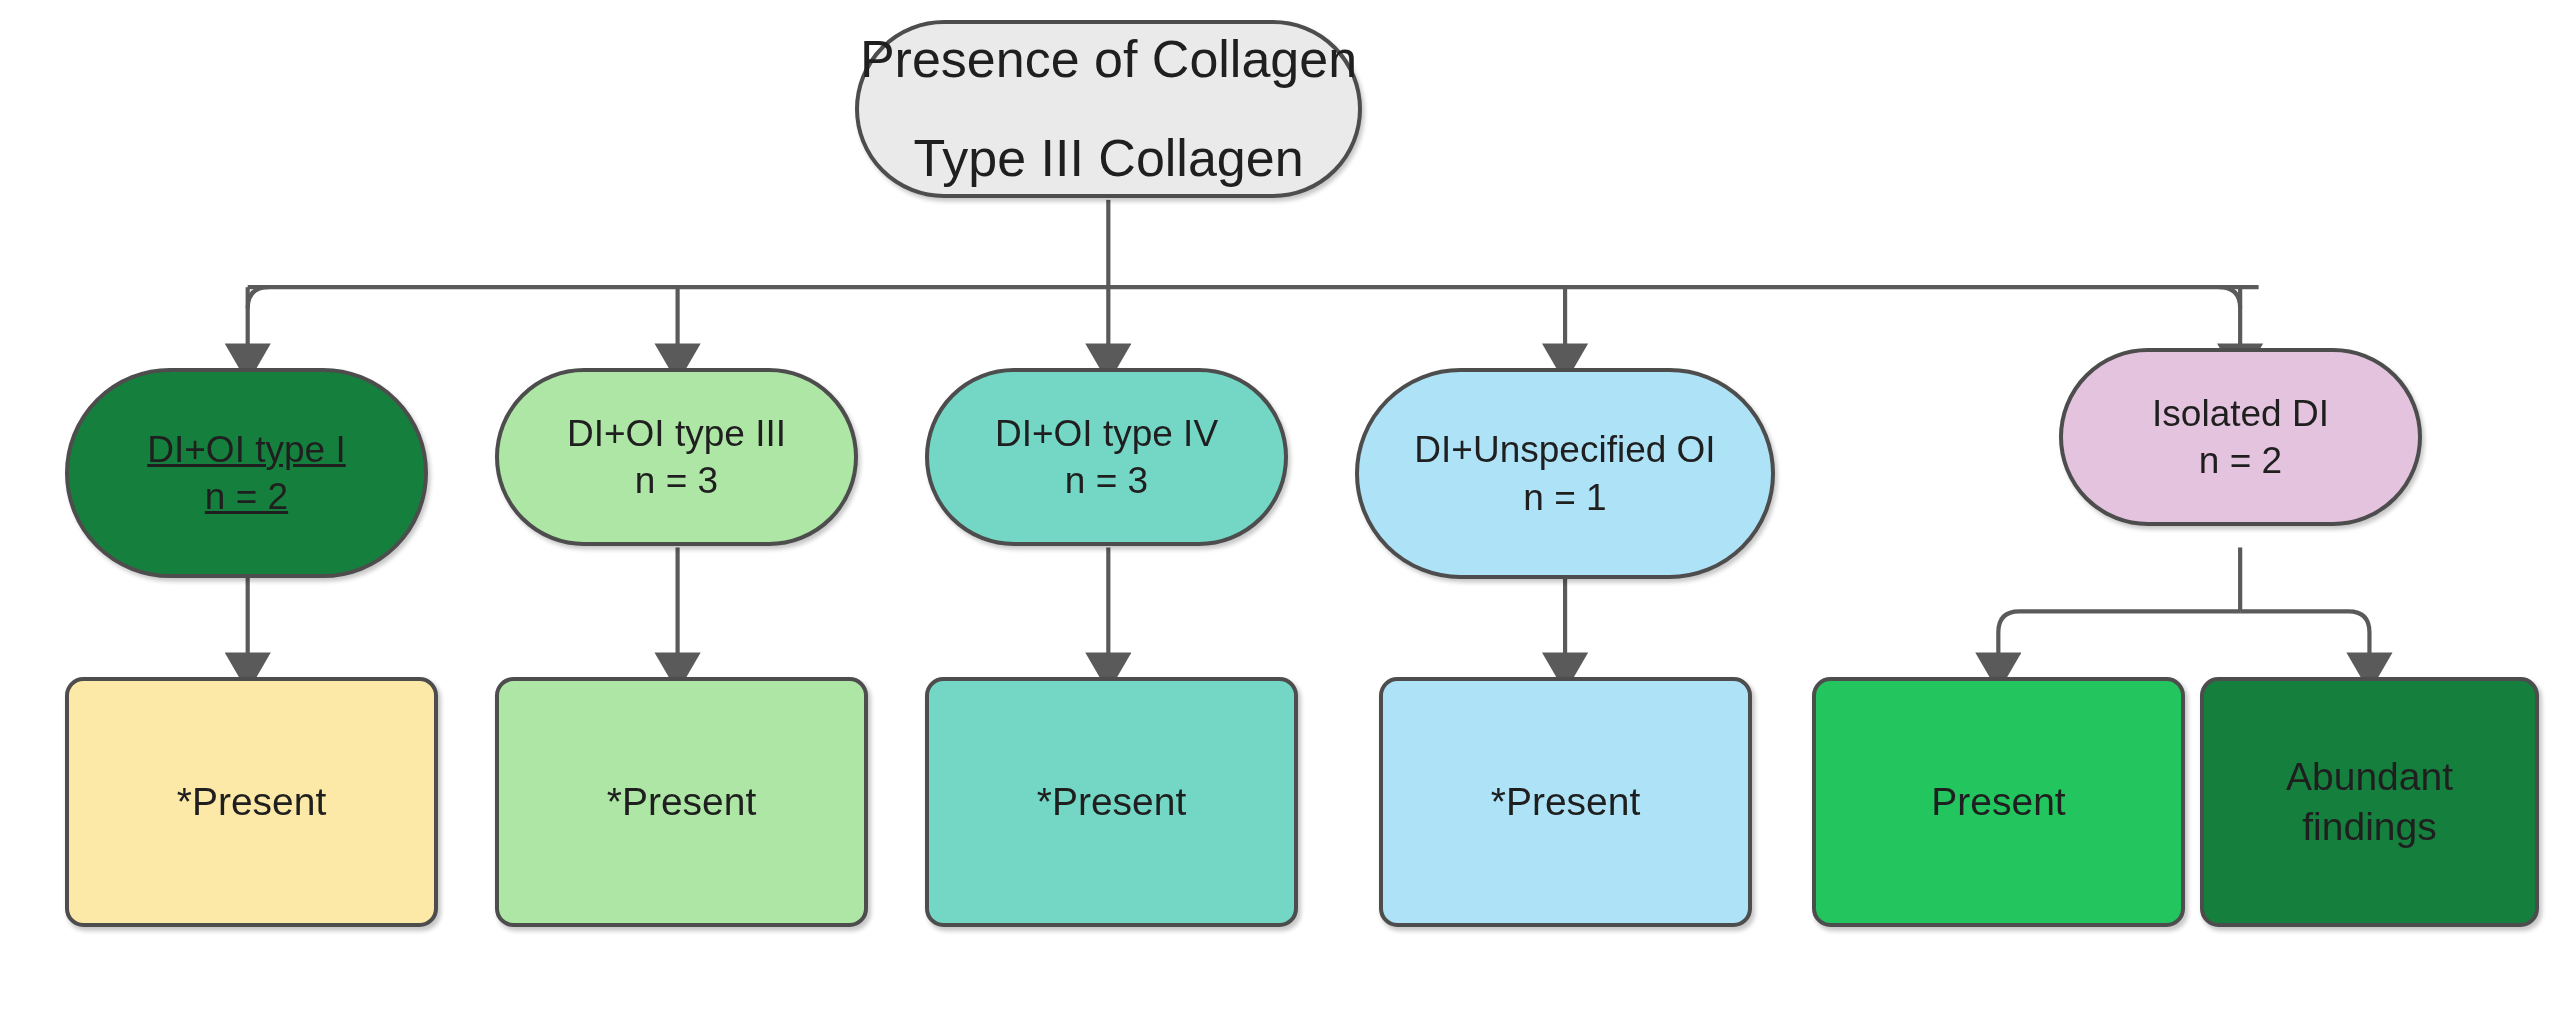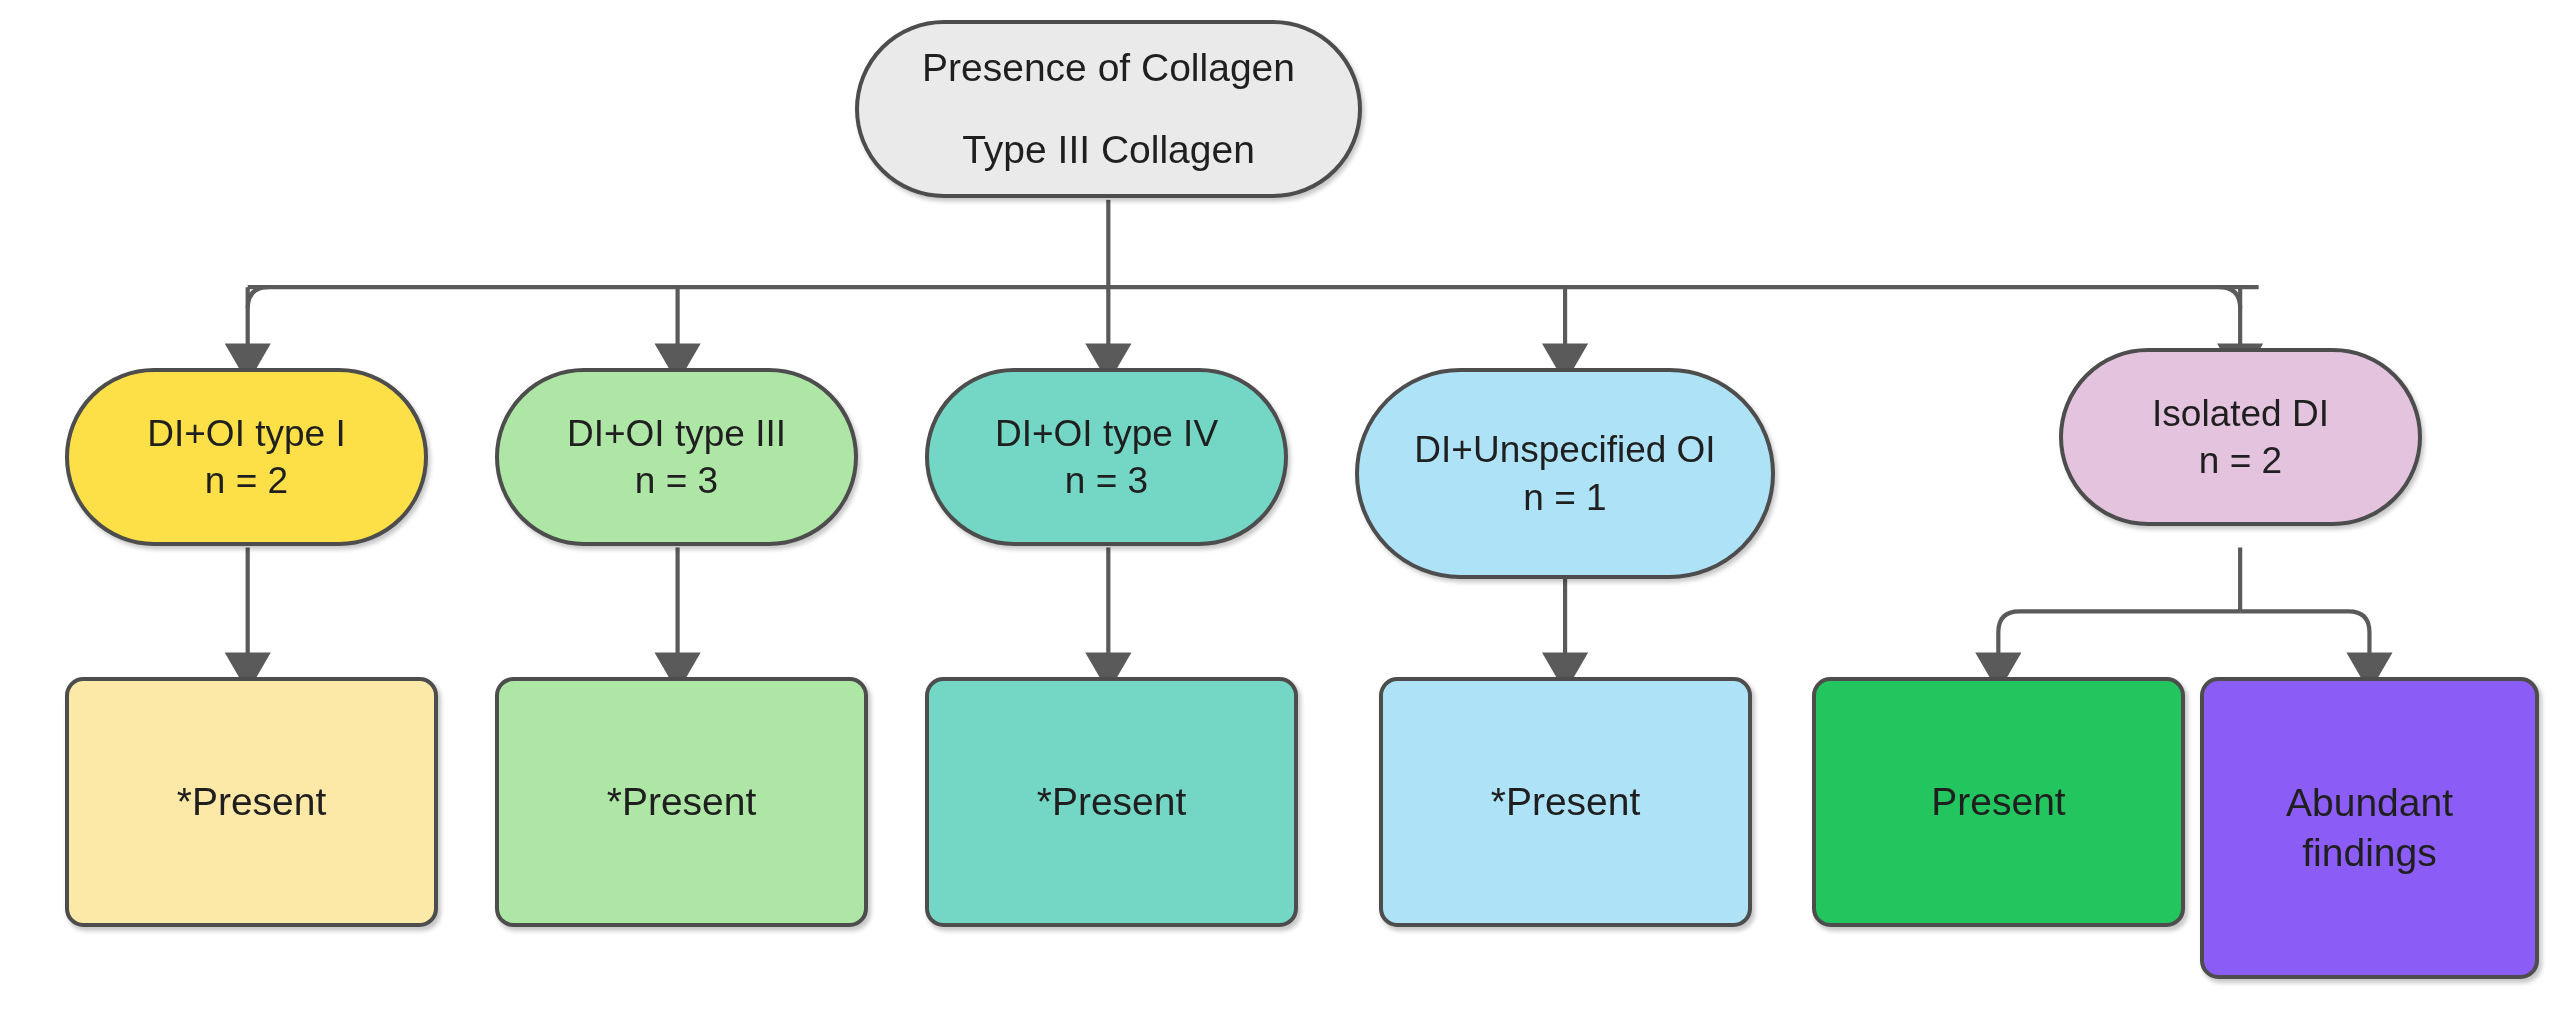--- a/index.html
+++ b/index.html
@@ -42,21 +42,21 @@
     border-radius: 839px;
   }
   .rect {
     border-radius: 18.5px;
   }
   .node .line {
     display: block;
     white-space: nowrap;
   }
   #root-node {
-    font-size: 39px;
+    font-size: 52px;
     background: #eaeaea;
     gap: 32px;
   }
   .mid-node {
     font-size: 37px;
   }
   .leaf-node {
     font-size: 39px;
   }
   #footnote {
@@ -103,21 +103,21 @@
     <path d="M2668,652 L2668,728" fill="none" stroke="#5a5a5a" stroke-width="5"></path>
     <path d="M2668,728 L2405,728 Q2380,728 2380,753 L2380,788" fill="none" stroke="#5a5a5a" stroke-width="5" marker-end="url(#arrowhead)"></path>
     <path d="M2668,728 L2797,728 Q2822,728 2822,753 L2822,788" fill="none" stroke="#5a5a5a" stroke-width="5" marker-end="url(#arrowhead)"></path>
   </svg>
 
   <div class="node pill" id="root-node" style="left:855px; top:20px; width:507px; height:178px; background:#eaeaea;">
     <span class="line">Presence of Collagen</span>
     <span class="line">Type III Collagen</span>
   </div>
 
-  <div class="node pill mid-node" style="left:65px; top:368px; width:363px; height:178px; background:#fde047;">
+  <div class="node pill mid-node" style="left:65px; top:368px; width:363px; height:210px; background:#15803d;text-decoration:underline;">
     <span class="line">DI+OI type I</span>
     <span class="line">n = 2</span>
   </div>
 
   <div class="node pill mid-node" style="left:495px; top:368px; width:363px; height:178px; background:#aee6a6;">
     <span class="line">DI+OI type III</span>
     <span class="line">n = 3</span>
   </div>
 
   <div class="node pill mid-node" style="left:925px; top:368px; width:363px; height:178px; background:#74d7c6;">
@@ -148,20 +148,20 @@
   </div>
 
   <div class="node rect leaf-node" style="left:1379px; top:677px; width:373px; height:250px; background:#aee3f7;">
     <span class="line">*Present</span>
   </div>
 
   <div class="node rect leaf-node" style="left:1812px; top:677px; width:373px; height:250px; background:#22c55e;">
     <span class="line">Present</span>
   </div>
 
-  <div class="node rect leaf-node" style="left:2200px; top:677px; width:339px; height:302px; background:#8b5cf6;">
+  <div class="node rect leaf-node" style="left:2200px; top:677px; width:339px; height:250px; background:#15803d;">
     <span class="line">Abundant</span>
     <span class="line">findings</span>
   </div>
 
 
 </div>
 
 
 </body></html>

